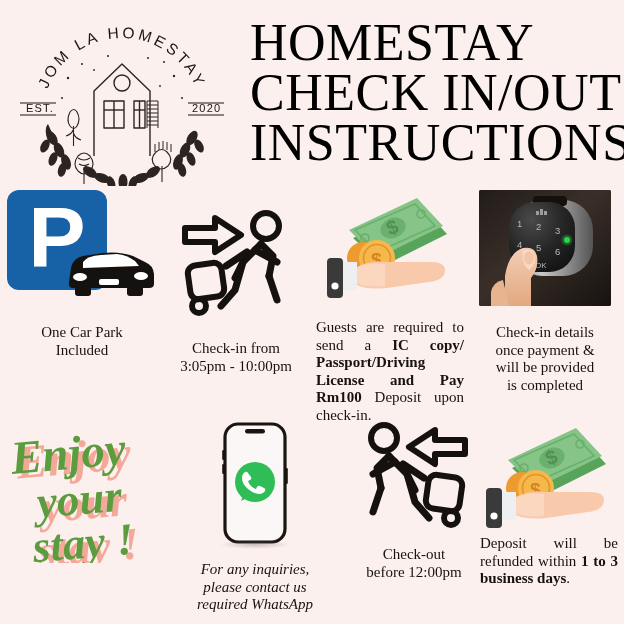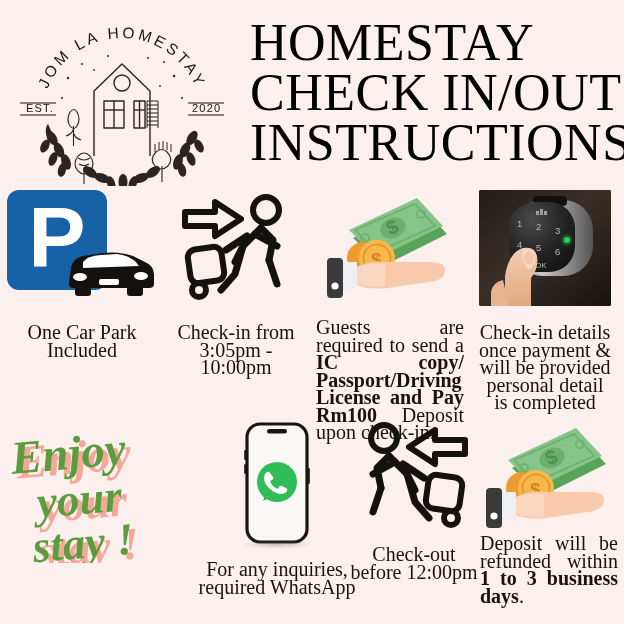--- a/index.html
+++ b/index.html
@@ -35,21 +35,21 @@
     white-space: nowrap;
     font-weight: 400;
   }
 
   
   .row { position: absolute; left: 0; width: 624px; }
   .cell { position: absolute; text-align: center; }
   .art { position: relative; margin: 0 auto; }
   .caption {
     font-family: "Liberation Serif", "DejaVu Serif", serif;
-    font-size: 20px;
+    font-size: 15px;
     line-height: 17.5px;
     color: #17120f;
   }
   .caption b { font-weight: bold; }
   .caption.justify { text-align: justify; text-align-last: left; }
 
   
   .park-wrap { width: 150px; height: 112px; position: relative; }
   .park-sign {
     position: absolute; left: 0; top: 0;
@@ -229,21 +229,21 @@
             <rect x="38" y="41" width="20" height="6" rx="2" fill="#ffffff"></rect>
           </svg>
         </div>
       </div>
       <div class="caption" style="margin-top:22px;">
         <div>One Car Park</div>
         <div>Included</div>
       </div>
     </div>
 
-    <div class="cell" style="left:162px; top:0; width:148px;">
+    <div class="cell" style="left:162px; top:16px; width:148px;">
       <div class="art trav-wrap">
         <svg viewBox="0 0 118 112" xmlns="http://www.w3.org/2000/svg">
 
           <path d="M8 22 L38 22 L38 12 L64 29 L38 46 L38 36 L8 36 Z" fill="none" stroke="#15110f" stroke-width="6" stroke-linejoin="round"></path>
 
           <circle cx="89" cy="20" r="13" fill="none" stroke="#15110f" stroke-width="6"></circle>
 
           <g fill="none" stroke="#15110f" stroke-width="7" stroke-linecap="round" stroke-linejoin="round">
             <path d="M84 38 L66 56 L58 72"></path>
             <path d="M84 38 L96 50 L92 70"></path>
@@ -349,21 +349,20 @@
           <path d="M26 116 L26 86 Q30 62 44 58 Q56 56 58 66 Q60 78 52 88 L52 116 Z" fill="url(#fingerg)"></path>
           <path d="M44 60 Q54 58 56 67 Q57 74 50 80 Q42 74 44 60 Z" fill="#f7d9c4"></path>
           <ellipse cx="50" cy="68" rx="5" ry="6.5" fill="#f0bfa3" opacity="0.8"></ellipse>
           <path d="M12 116 L12 102 Q14 92 24 90 L30 116 Z" fill="#e8b38f"></path>
         </svg>
       </div>
       <div class="caption" style="margin-top:18px;">
         <div>Check-in details</div>
         <div>once payment &amp;</div>
         <div>will be provided</div>
-        <div>personal detail</div>
         <div>is completed</div>
       </div>
     </div>
   </div>
 
   <div class="row" style="top:418px; height:206px;">
 
     <div class="enjoy" style="top:0;">
       <svg viewBox="0 0 196 145" xmlns="http://www.w3.org/2000/svg">
         <g transform="rotate(-5 98 72)">
@@ -372,37 +371,38 @@
 
           <text x="30" y="94" font-family="Liberation Serif, DejaVu Serif, serif" font-size="45" font-weight="bold" font-style="italic" fill="#F5A89A" transform="translate(5,5)" id="enjoy-sh-2">your</text>
           <text x="30" y="94" font-family="Liberation Serif, DejaVu Serif, serif" font-size="45" font-weight="bold" font-style="italic" fill="#5C9C3F" id="enjoy-l-2">your</text>
 
           <text x="22" y="138" font-family="Liberation Serif, DejaVu Serif, serif" font-size="45" font-weight="bold" font-style="italic" fill="#F5A89A" transform="translate(5,5)" id="enjoy-sh-3">stay !</text>
           <text x="22" y="138" font-family="Liberation Serif, DejaVu Serif, serif" font-size="45" font-weight="bold" font-style="italic" fill="#5C9C3F" id="enjoy-l-3">stay !</text>
         </g>
       </svg>
     </div>
 
-    <div class="cell" style="left:198px; top:4px; width:158px;">
+    <div class="cell" style="left:176px; top:4px; width:158px;font-style:italic;">
       <div class="art phone-wrap">
         <div class="phone-shadow"></div>
         <svg viewBox="0 0 100 125" xmlns="http://www.w3.org/2000/svg">
           <rect x="20" y="2" width="60" height="118" rx="13" fill="#FBF7F6" stroke="#1b1512" stroke-width="3.2"></rect>
           <rect x="40" y="7" width="20" height="4.6" rx="2.3" fill="#1b1512"></rect>
           <rect x="17.2" y="28" width="2.6" height="10" rx="1.2" fill="#1b1512"></rect>
           <rect x="17.2" y="42" width="2.6" height="10" rx="1.2" fill="#1b1512"></rect>
           <rect x="80.2" y="46" width="2.6" height="16" rx="1.2" fill="#1b1512"></rect>
 
           <circle cx="50" cy="60" r="20" fill="#2FBD57"></circle>
           <path d="M36 79 L40 68 L46 74 Z" fill="#2FBD57"></path>
           <path d="M43 51 q-1 -2 -3 -1 q-3 2 -3 6 q0 6 6 11 q6 5 11 5 q4 0 6 -3 q1 -2 -1 -3 l-4 -2 q-2 -1 -3 1 l-1 2 q-3 -1 -5 -3 q-2 -2 -3 -5 l2 -1 q2 -1 1 -3 z" fill="#ffffff"></path>
         </svg>
       </div>
       <div class="caption" style="margin-top:14px;">
         <div>For any inquiries,</div>
+        <div>please contact us</div>
         <div>required WhatsApp</div>
       </div>
     </div>
 
     <div class="cell" style="left:344px; top:0; width:140px;">
       <div class="art trav-wrap">
         <svg class="flip" viewBox="0 0 118 112" xmlns="http://www.w3.org/2000/svg">
           <path d="M8 22 L38 22 L38 12 L64 29 L38 46 L38 36 L8 36 Z" fill="none" stroke="#15110f" stroke-width="6" stroke-linejoin="round"></path>
           <circle cx="89" cy="20" r="13" fill="none" stroke="#15110f" stroke-width="6"></circle>
           <g fill="none" stroke="#15110f" stroke-width="7" stroke-linecap="round" stroke-linejoin="round">

